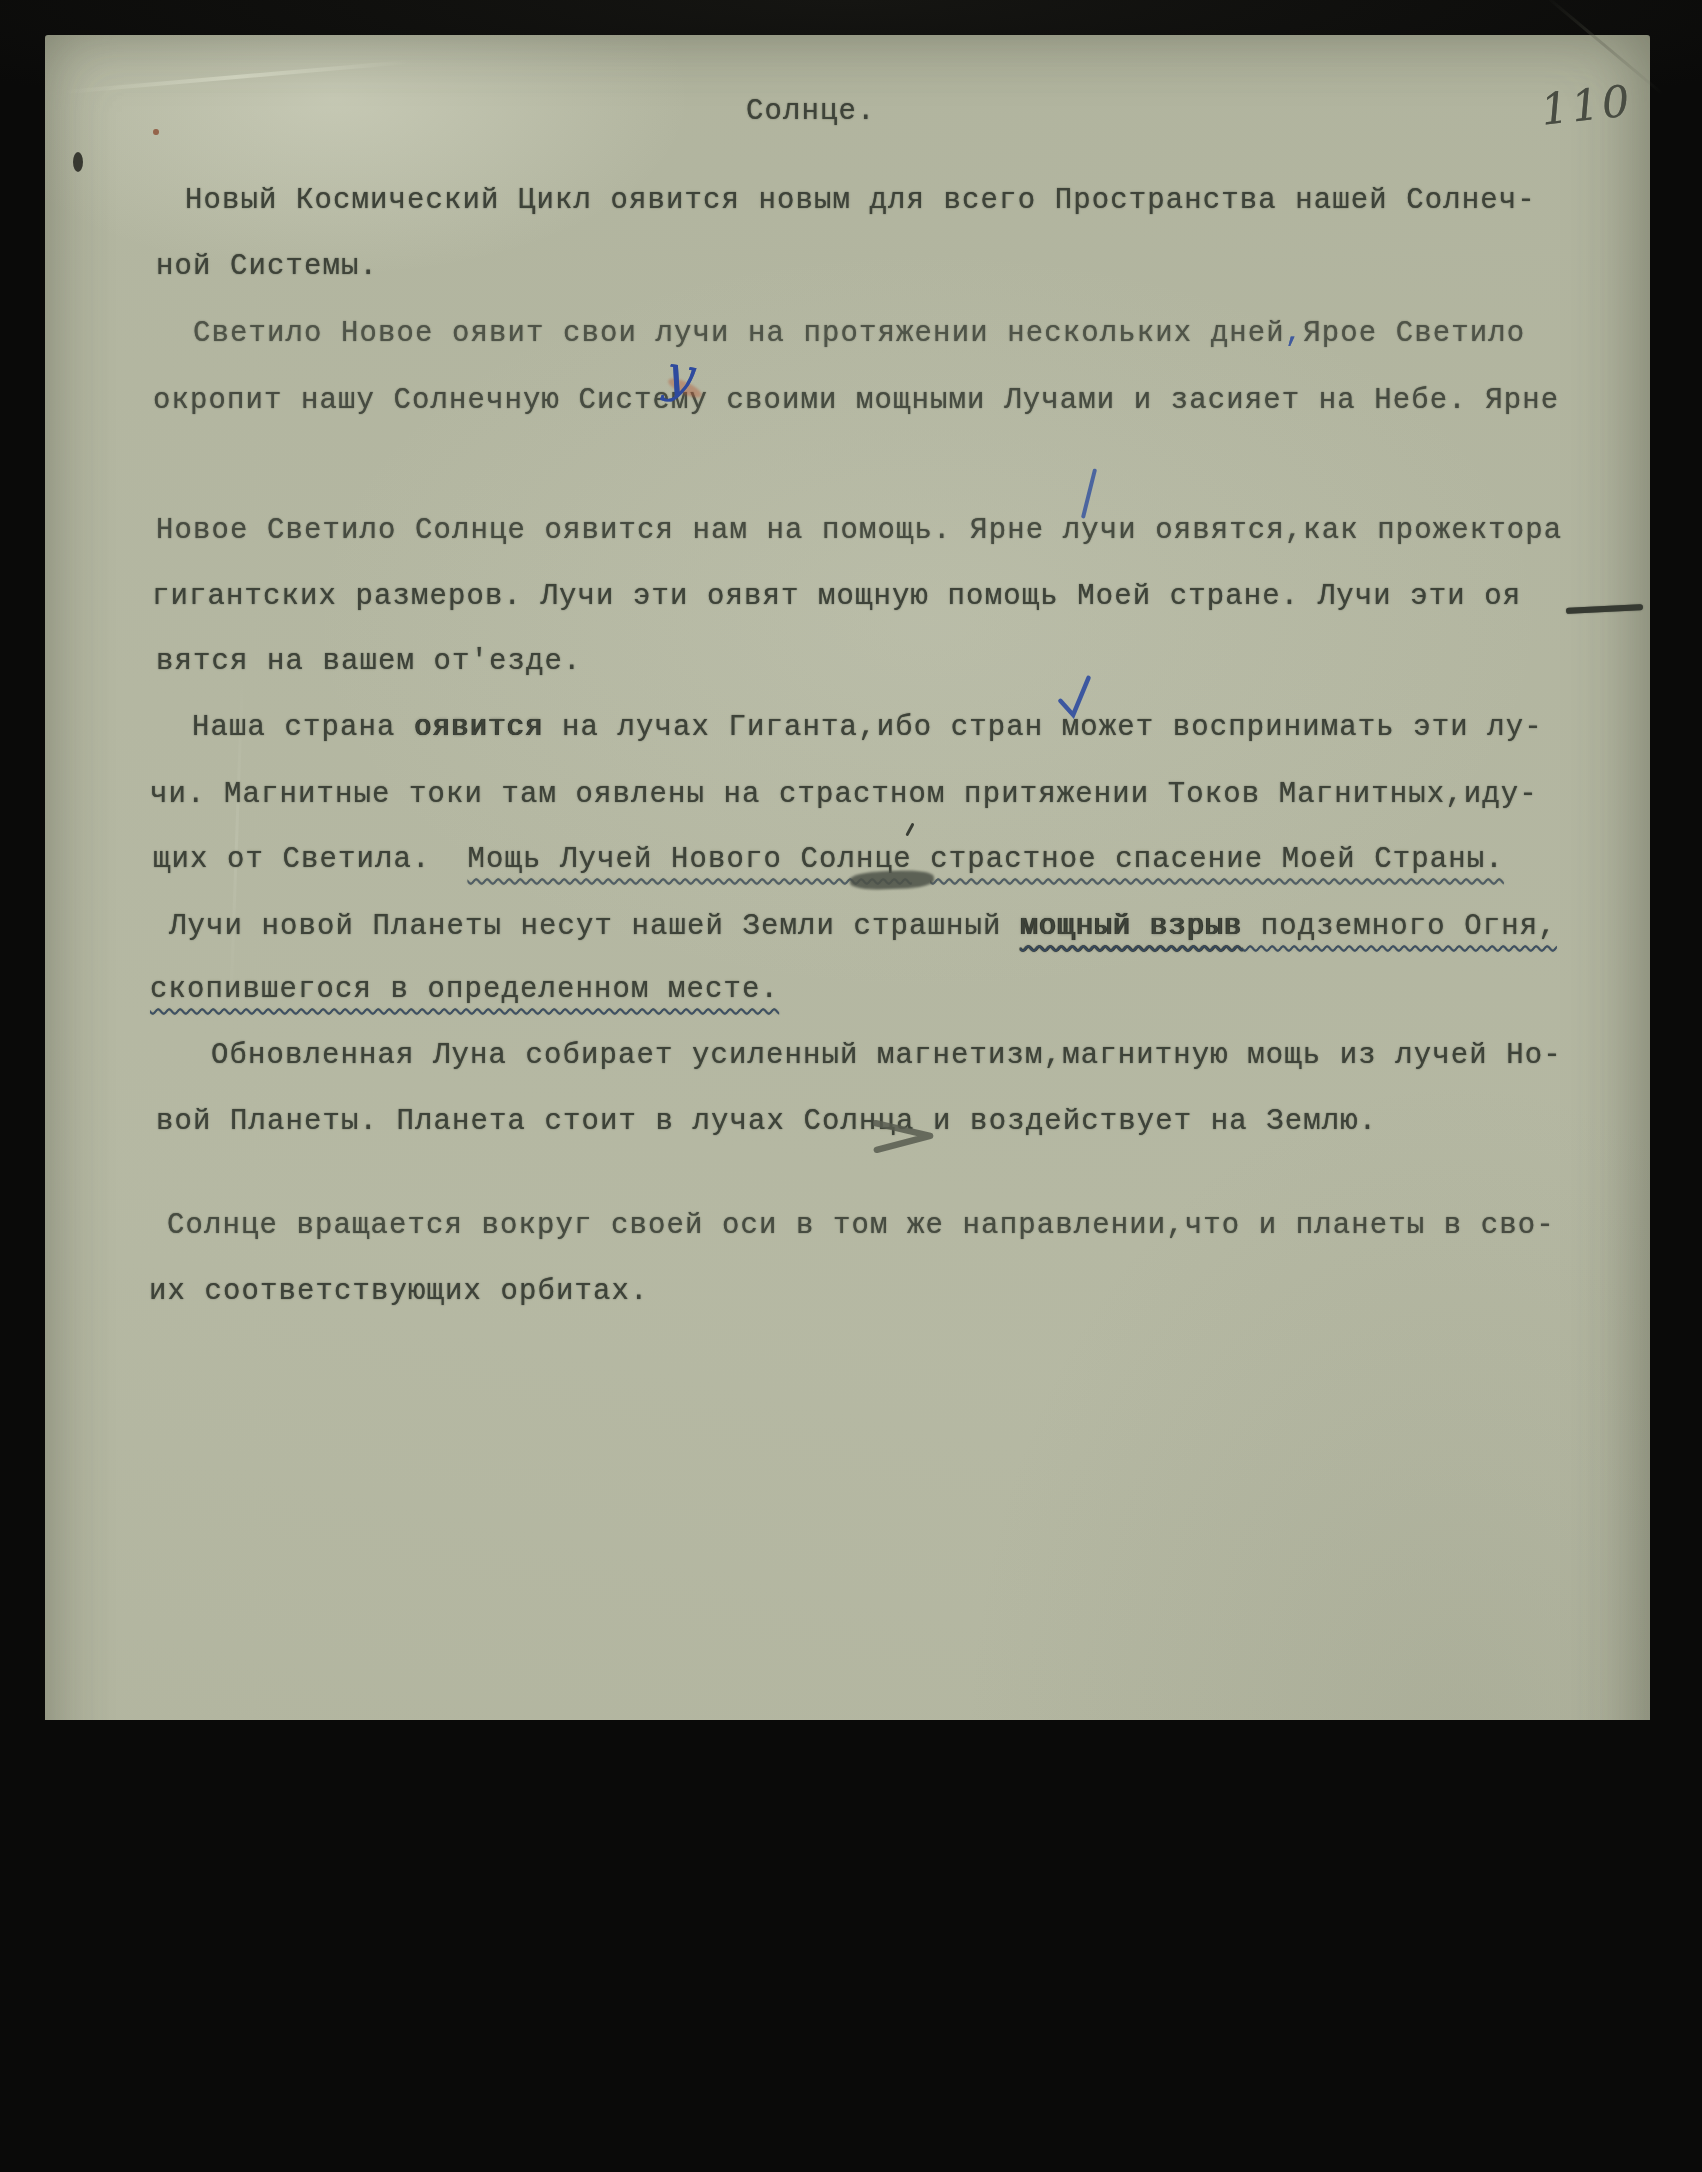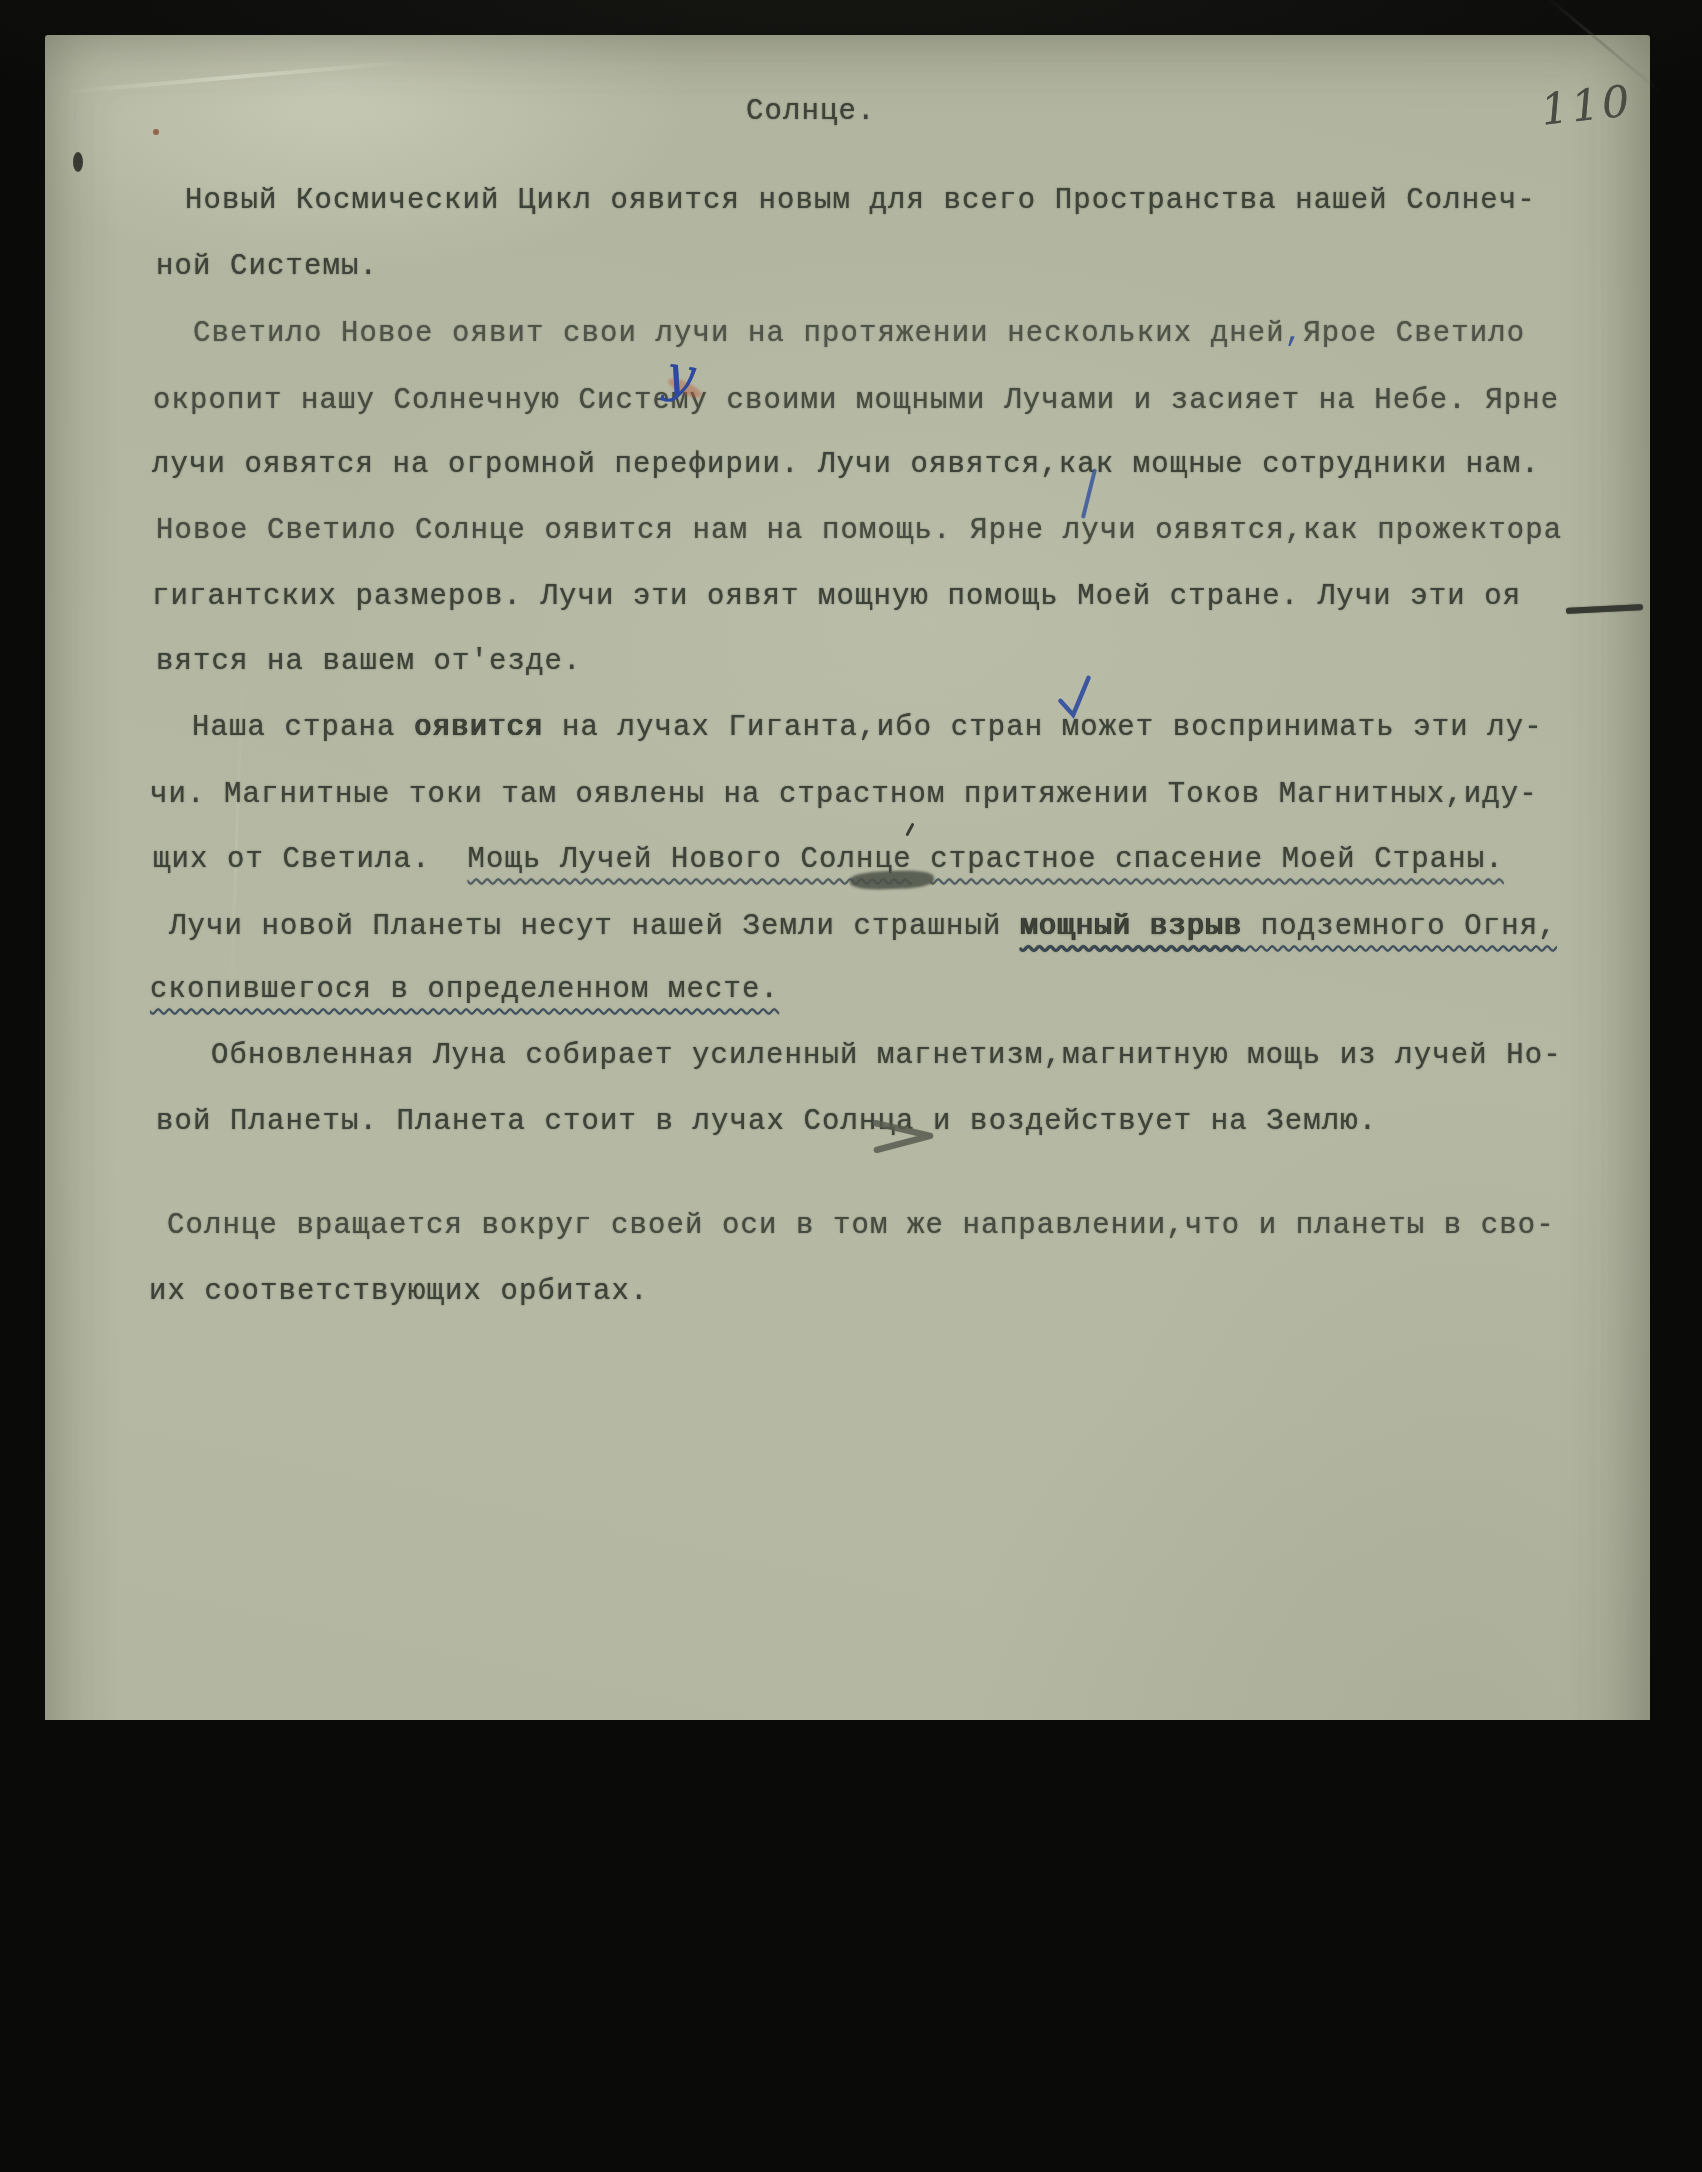--- a/index.html
+++ b/index.html
@@ -52,21 +52,20 @@
        border-radius:50%;opacity:.8;"></div>
 
   <div class="tline" style="left:746px;top:95px;">Солнце.</div>
   <div class="page-num">110</div>
 
   <div class="tline" style="left:185px;top:184px;">Новый Космический Цикл оявится новым для всего Пространства нашей Солнеч-</div>
   <div class="tline" style="left:156px;top:250px;">ной Системы.</div>
 
   <div class="tline f85" style="left:181px;top:317px;margin-left:12px;"><span>Светило Новое оявит свои </span><span>лучи</span><span> на протяжении нескольких дней</span><span class="blue-ink">,</span><span>Ярое Светило</span></div>
   <div class="tline f9" style="left:153px;top:384px;">окропит нашу Солнечную Систему своими мощными Лучами и засияет на Небе. Ярне</div>
-  <div class="tline" style="left:152px;top:448px;">лучи оявятся на огромной перефирии. Лучи оявятся,как мощные сотрудники нам.</div>
   <div class="tline f9" style="left:156px;top:514px;">Новое Светило Солнце оявится нам на помощь. Ярне лучи оявятся,как прожектора</div>
   <div class="tline" style="left:152px;top:580px;">гигантских размеров. Лучи эти оявят мощную помощь Моей стране. Лучи эти оя</div>
   <div class="tline" style="left:156px;top:645px;">вятся на вашем от'езде.</div>
 
   <div class="tline" style="left:192px;top:711px;"><span>Наша страна </span><span class="ot">оявится</span><span> на лучах Гиганта,ибо стран</span><span> может воспринимать эти лу-</span></div>
   <div class="tline" style="left:150px;top:778px;">чи. Магнитные токи там оявлены на страстном притяжении Токов Магнитных,иду-</div>
   <div class="tline" style="left:153px;top:843px;"><span>щих от Светила.  </span><span class="wv wv-gray">Мощь Лучей Нового Солнце</span><span> </span><span class="wv wv-gray">страстное спасение Моей Страны.</span></div>
 
   <div class="tline" style="left:169px;top:910px;"><span>Лучи новой Планеты несут нашей Земли страшный </span><span class="ot wv wv-blue">мощный взрыв</span><span class="wv wv-blue"> подземного Огня,</span></div>
   <div class="tline" style="left:150px;top:973px;"><span class="wv wv-blue">скопившегося в определенном месте.</span></div>

